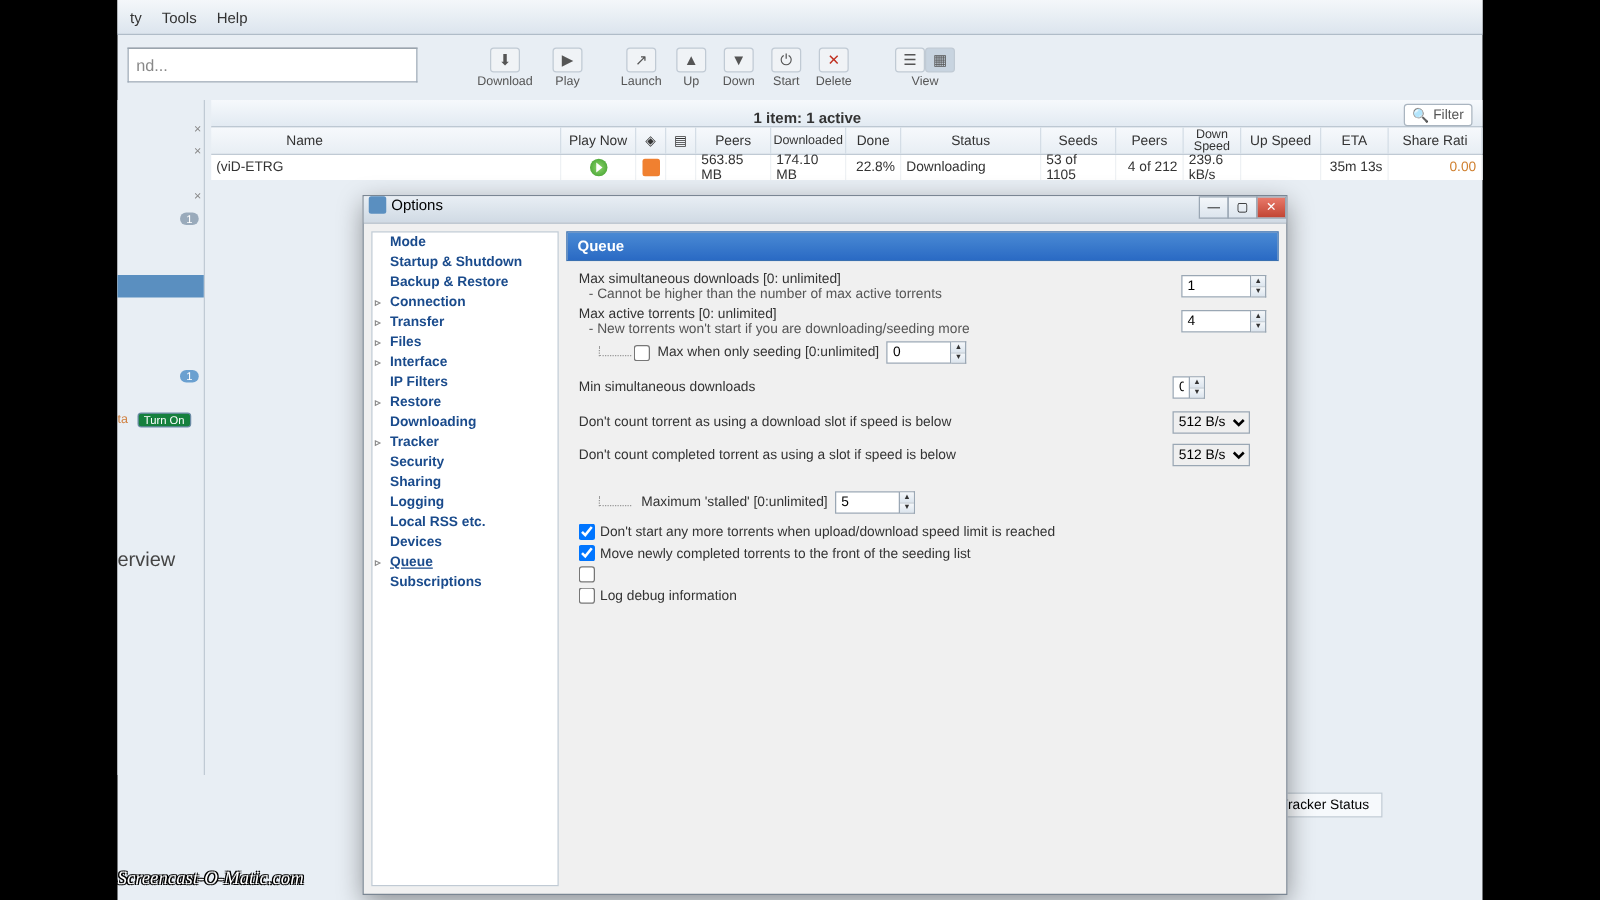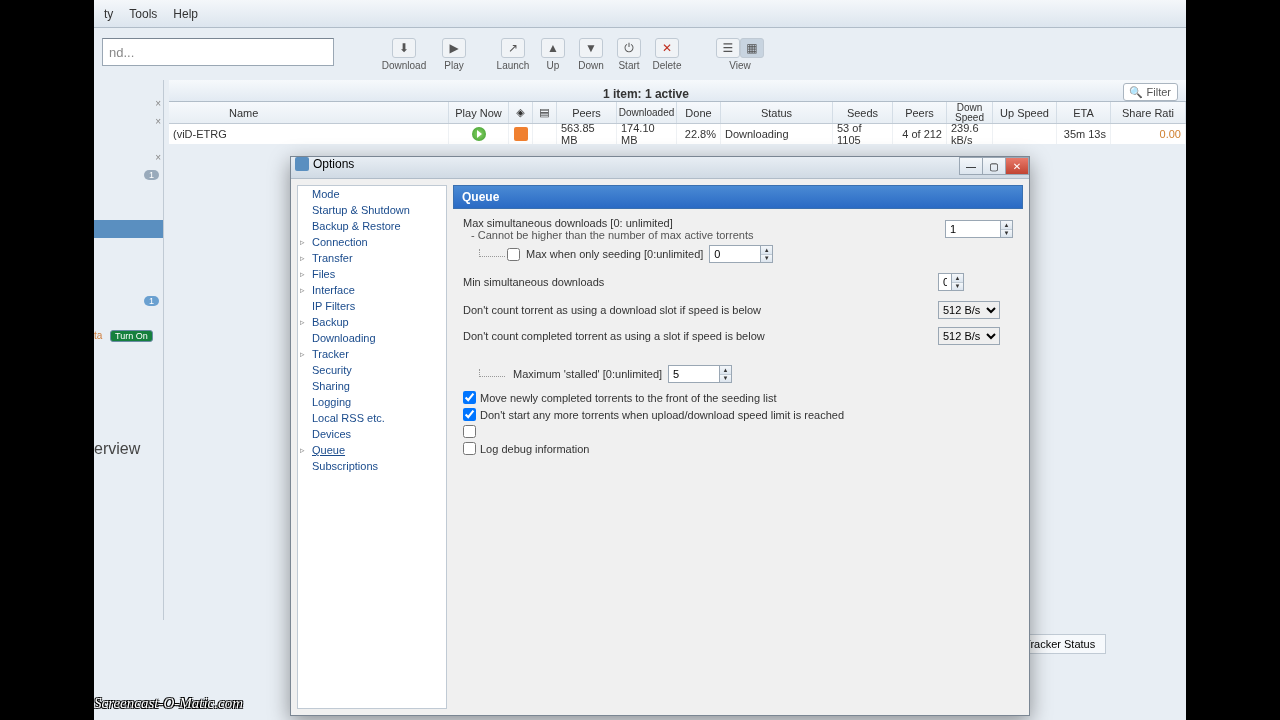--- a/index.html
+++ b/index.html
@@ -22,21 +22,21 @@
     .lx { position: absolute; right: 2px; font-size: 10px; color: #888; }
     .lpill { position: absolute; font-size: 9px; color: #fff; background: #6aa0d0; border-radius: 8px; padding: 0 5px; }
     .dialog { position: absolute; top: 156px; left: 196px; width: 740px; height: 560px; background: #f0f0f0; border: 1px solid #7a8693; box-shadow: 0 6px 20px rgba(0,0,0,0.4); }
     .dtitle { height: 22px; background: linear-gradient(#e8eef4,#d0dae4); border-bottom: 1px solid #b0bcc8; display: flex; align-items: flex-start; padding-left: 4px; font-size: 12px; }
     .dtitle .dicon { width: 14px; height: 14px; background: #5a8fc0; border-radius: 2px; margin-right: 4px; }
     .dtitle .dbtns { margin-left: auto; display: flex; }
     .dwb { width: 24px; height: 18px; border: 1px solid #9aa7b4; background: linear-gradient(#f4f7fa,#dce5ee); display: flex; align-items: center; justify-content: center; font-size: 10px; margin-left: -1px; }
     .dwb.close { background: linear-gradient(#e97a6a,#c14433); color: #fff; }
     .dbody { display: flex; height: calc(100% - 22px); }
     .dside { width: 150px; background: #fff; border: 1px solid #c0cad4; margin: 6px 3px 6px 6px; overflow: auto; }
-    .dside-item { font-size: 11px; color: #1a4b8c; padding: 2px 4px 2px 14px; position: relative; cursor: default; }
+    .dside-item { font-size: 11px; color: #1a4b8c; padding: 2px 4px 2px 14px; position: relative; cursor: default; font-weight: bold; }
     .dside-item.exp::before { content: '▹'; position: absolute; left: 2px; font-size: 9px; color: #888; top: 3px; }
     .dside-item.sel { text-decoration: underline; }
     .dmain { flex: 1; margin: 6px 6px 6px 3px; display: flex; flex-direction: column; }
     .dmain-head { background: linear-gradient(#4a8ad4,#2a6ac4); color: #fff; font-size: 12px; font-weight: bold; padding: 4px 8px; border: 1px solid #3a70b0; }
     .dmain-body { background: #f0f0f0; flex: 1; padding: 8px 10px; font-size: 11px; color: #333; }
     .frow { display: flex; align-items: center; margin-bottom: 2px; }
     .frow .lbl { flex: 1; }
     .sub { color: #555; padding-left: 8px; }
     .spin { display: flex; }
     .spin input { width: 56px; height: 18px; border: 1px solid #9aa7b4; font-size: 11px; padding: 0 4px; }
@@ -191,21 +191,21 @@
     <div class="dbody">
       <div class="dside">
         <div class="dside-item">Mode</div>
         <div class="dside-item">Startup &amp; Shutdown</div>
         <div class="dside-item">Backup &amp; Restore</div>
         <div class="dside-item exp">Connection</div>
         <div class="dside-item exp">Transfer</div>
         <div class="dside-item exp">Files</div>
         <div class="dside-item exp">Interface</div>
         <div class="dside-item">IP Filters</div>
-        <div class="dside-item exp">Backup</div>
+        <div class="dside-item exp">Restore</div>
         <div class="dside-item">Downloading</div>
         <div class="dside-item exp">Tracker</div>
         <div class="dside-item">Security</div>
         <div class="dside-item">Sharing</div>
         <div class="dside-item">Logging</div>
         <div class="dside-item">Local RSS etc.</div>
         <div class="dside-item">Devices</div>
         <div class="dside-item exp sel">Queue</div>
         <div class="dside-item">Subscriptions</div>
       </div>
@@ -218,20 +218,33 @@
               <div class="sub">- Cannot be higher than the number of max active torrents</div>
             </div>
             <div class="spin">
                 <input value="1" style="">
                 <div class="spinbtns">
                   <span>▲</span>
                   <span>▼</span>
                 </div>
               </div>
           </div>
+          <div class="frow" style="margin-top:4px">
+            <div class="lbl">
+              <div>Max active torrents [0: unlimited]</div>
+              <div class="sub">- New torrents won't start if you are downloading/seeding more</div>
+            </div>
+            <div class="spin">
+                <input value="4" style="">
+                <div class="spinbtns">
+                  <span>▲</span>
+                  <span>▼</span>
+                </div>
+              </div>
+          </div>
           <div class="frow" style="margin:4px 0 10px 10px">
             <span class="tree-indent"></span>
             <input type="checkbox" style="">
             <span style="margin:0 6px">Max when only seeding [0:unlimited]</span>
             <div class="spin">
                 <input style="width: 52px;" value="0">
                 <div class="spinbtns">
                   <span>▲</span>
                   <span>▼</span>
                 </div>
@@ -264,25 +277,25 @@
             <div class="spin">
                 <input style="width: 52px;" value="5">
                 <div class="spinbtns">
                   <span>▲</span>
                   <span>▼</span>
                 </div>
               </div>
           </div>
           <div class="chk">
               <input type="checkbox" checked="" style="">
-              <span>Move newly completed torrents to the front of the seeding list</span>
+              <span>Don't start any more torrents when upload/download speed limit is reached</span>
             </div>
           <div class="chk">
               <input type="checkbox" checked="" style="">
-              <span>Don't start any more torrents when upload/download speed limit is reached</span>
+              <span>Move newly completed torrents to the front of the seeding list</span>
             </div>
           <div class="chk">
               <input type="checkbox" style="">
             </div>
           <div class="chk">
               <input type="checkbox" style="">
               <span>Log debug information</span>
             </div>
         </div>
       </div>

